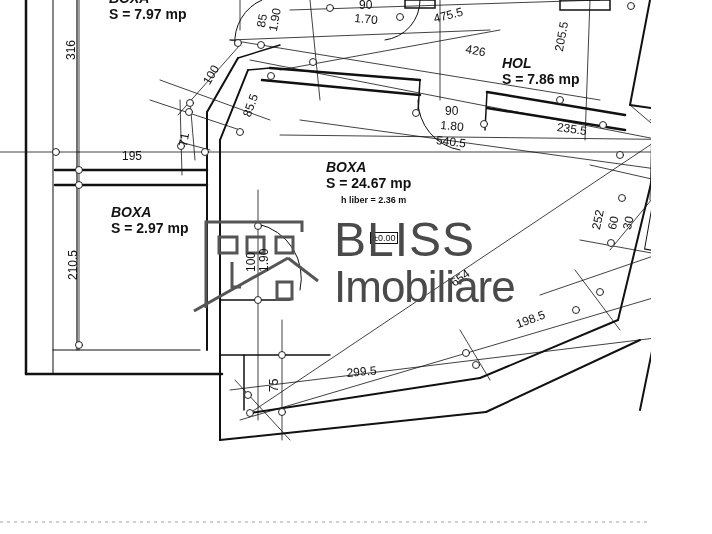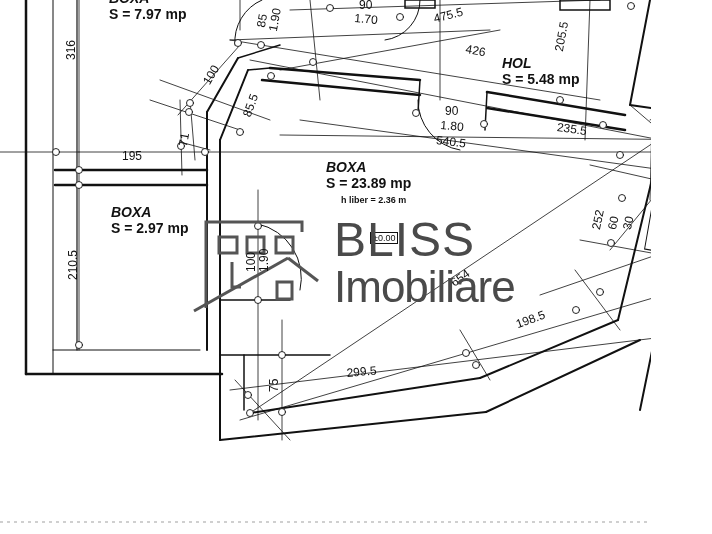--- a/index.html
+++ b/index.html
@@ -206,25 +206,25 @@
       <line x1="288" y1="258" x2="318" y2="281"></line>
     </g>
   </svg>
 
   <div class="room-label" style="left:109px; top:-10px;">
     <span class="room-name">BOXA</span>
     <span class="room-area">S = 7.97 mp</span>
   </div>
   <div class="room-label" style="left:502px; top:55px;">
     <span class="room-name">HOL</span>
-    <span class="room-area">S = 5.48 mp</span>
+    <span class="room-area">S = 7.86 mp</span>
   </div>
   <div class="room-label" style="left:326px; top:159px;">
     <span class="room-name">BOXA</span>
-    <span class="room-area">S = 23.89 mp</span>
+    <span class="room-area">S = 24.67 mp</span>
     <span class="room-height">h liber = 2.36 m</span>
   </div>
   <div class="room-label" style="left:111px; top:204px;">
     <span class="room-name">BOXA</span>
     <span class="room-area">S = 2.97 mp</span>
   </div>
 
   <div class="level-box" style="left:370px; top:232px;">±0.00</div>
 
   <div class="dim" style="left:64px; top:60px; transform:rotate(-90deg);">316</div>

